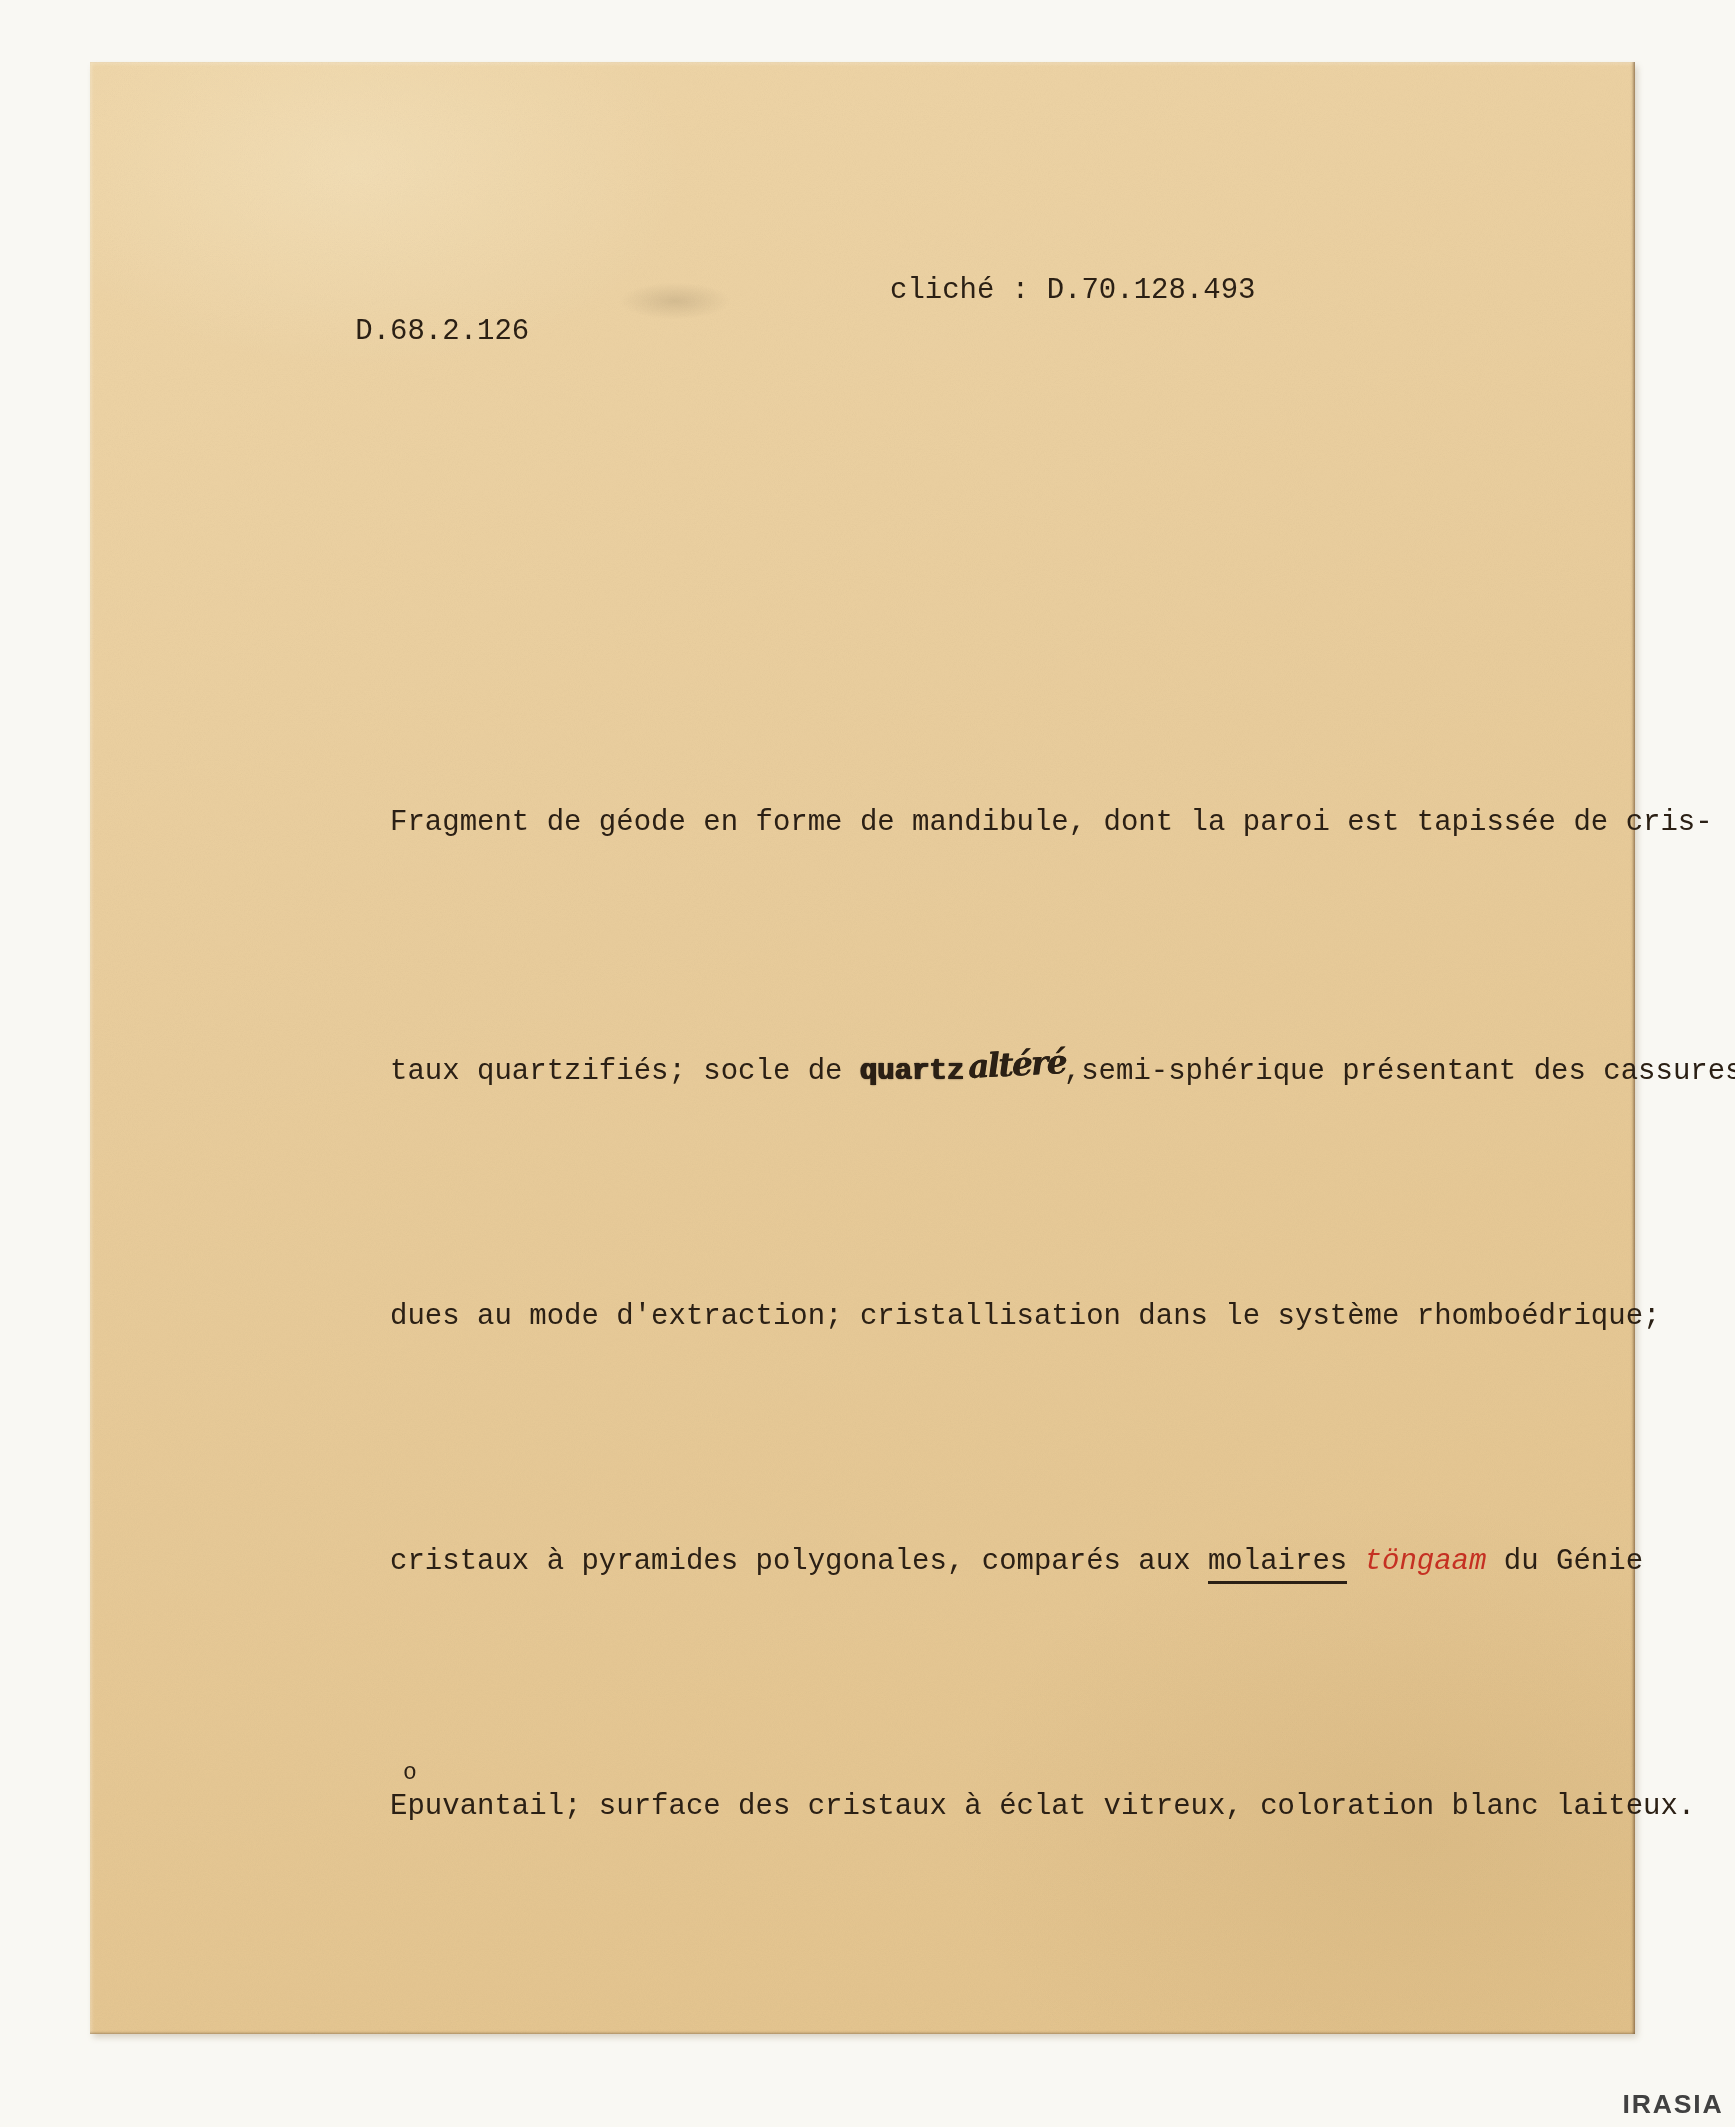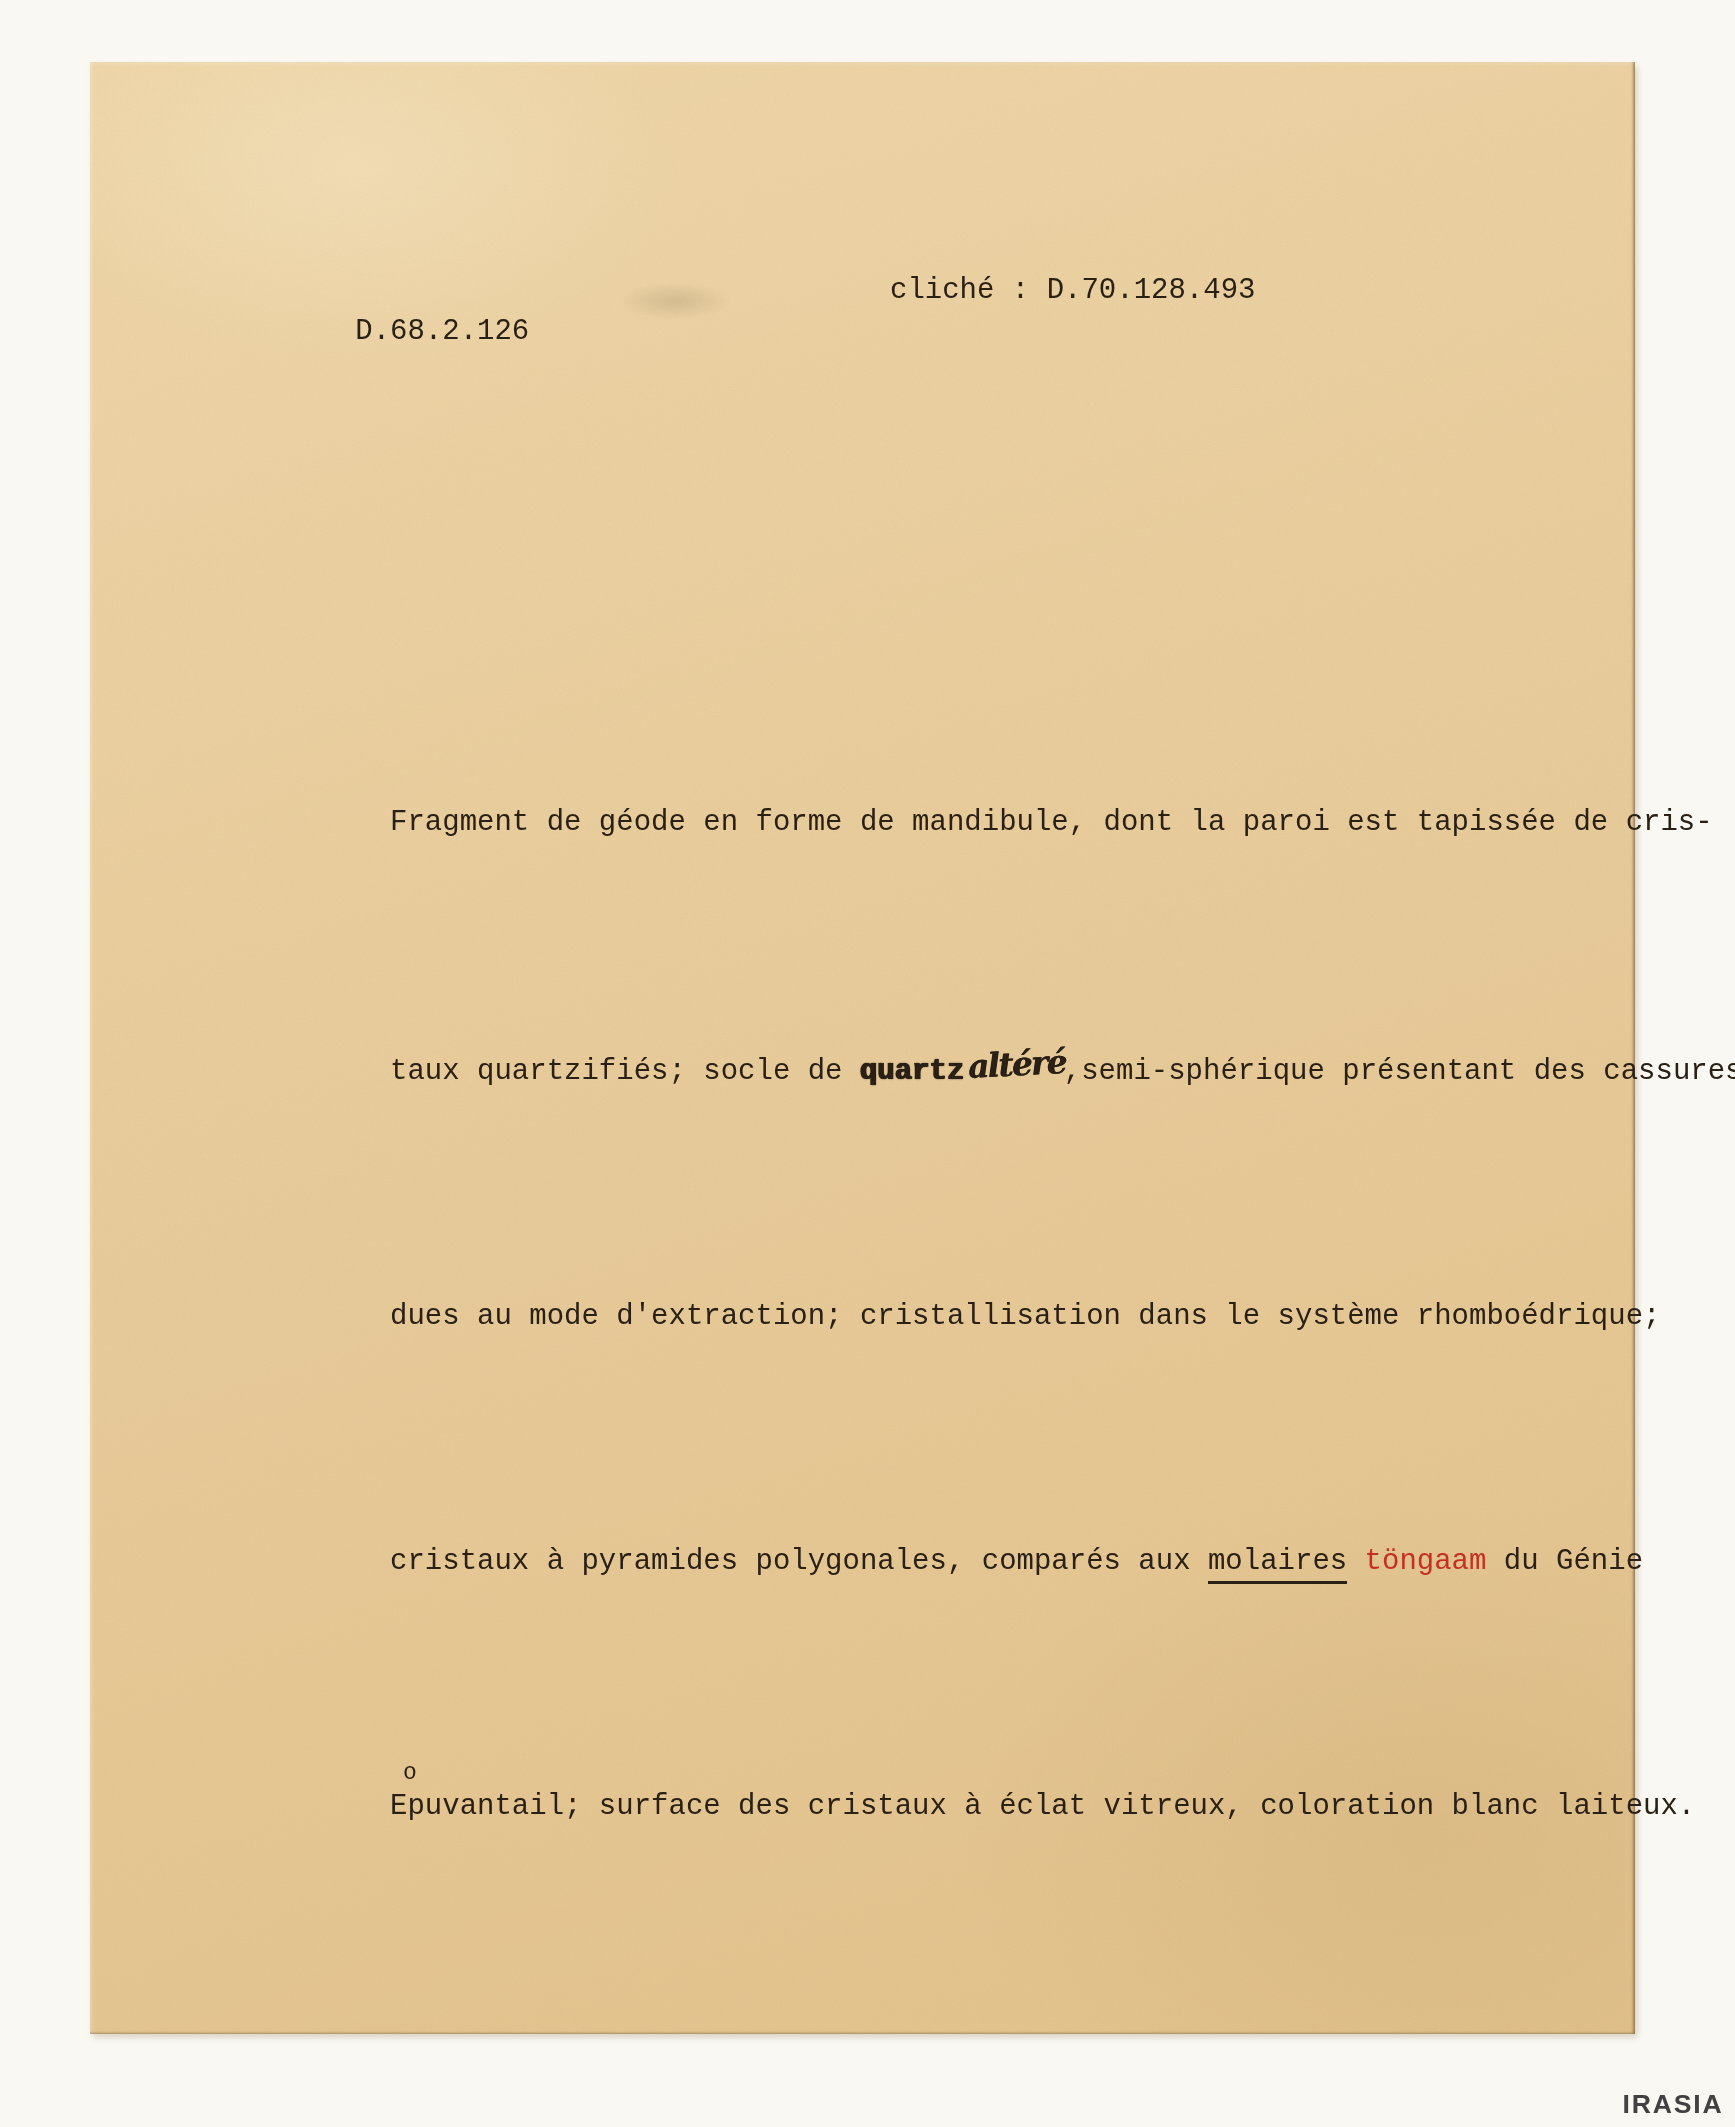--- a/index.html
+++ b/index.html
@@ -57,21 +57,21 @@
     white-space: pre;
   }
   .line { position: relative; }
   .header { position: relative; }
   .cliche { position: absolute; left: 674px; top: 0; margin-top: 8px; }
   .para { margin-top: 50px; }
   .u {
     border-bottom: 3.5px solid currentColor;
     padding-bottom: 3px;
   }
-  .red { color: #c53022; }
+  .red { color: #c53022; font-style: italic; }
   .overtyped {
     font-weight: 700;
     text-shadow: 0.8px 0 currentColor, -0.8px 0 currentColor, 0 0 1.8px rgba(43,32,21,0.75);
   }
   .hand {
     display: inline-block;
     font-family: "DejaVu Serif", serif;
     font-style: italic;
     font-weight: 700;
     font-size: 33px;

